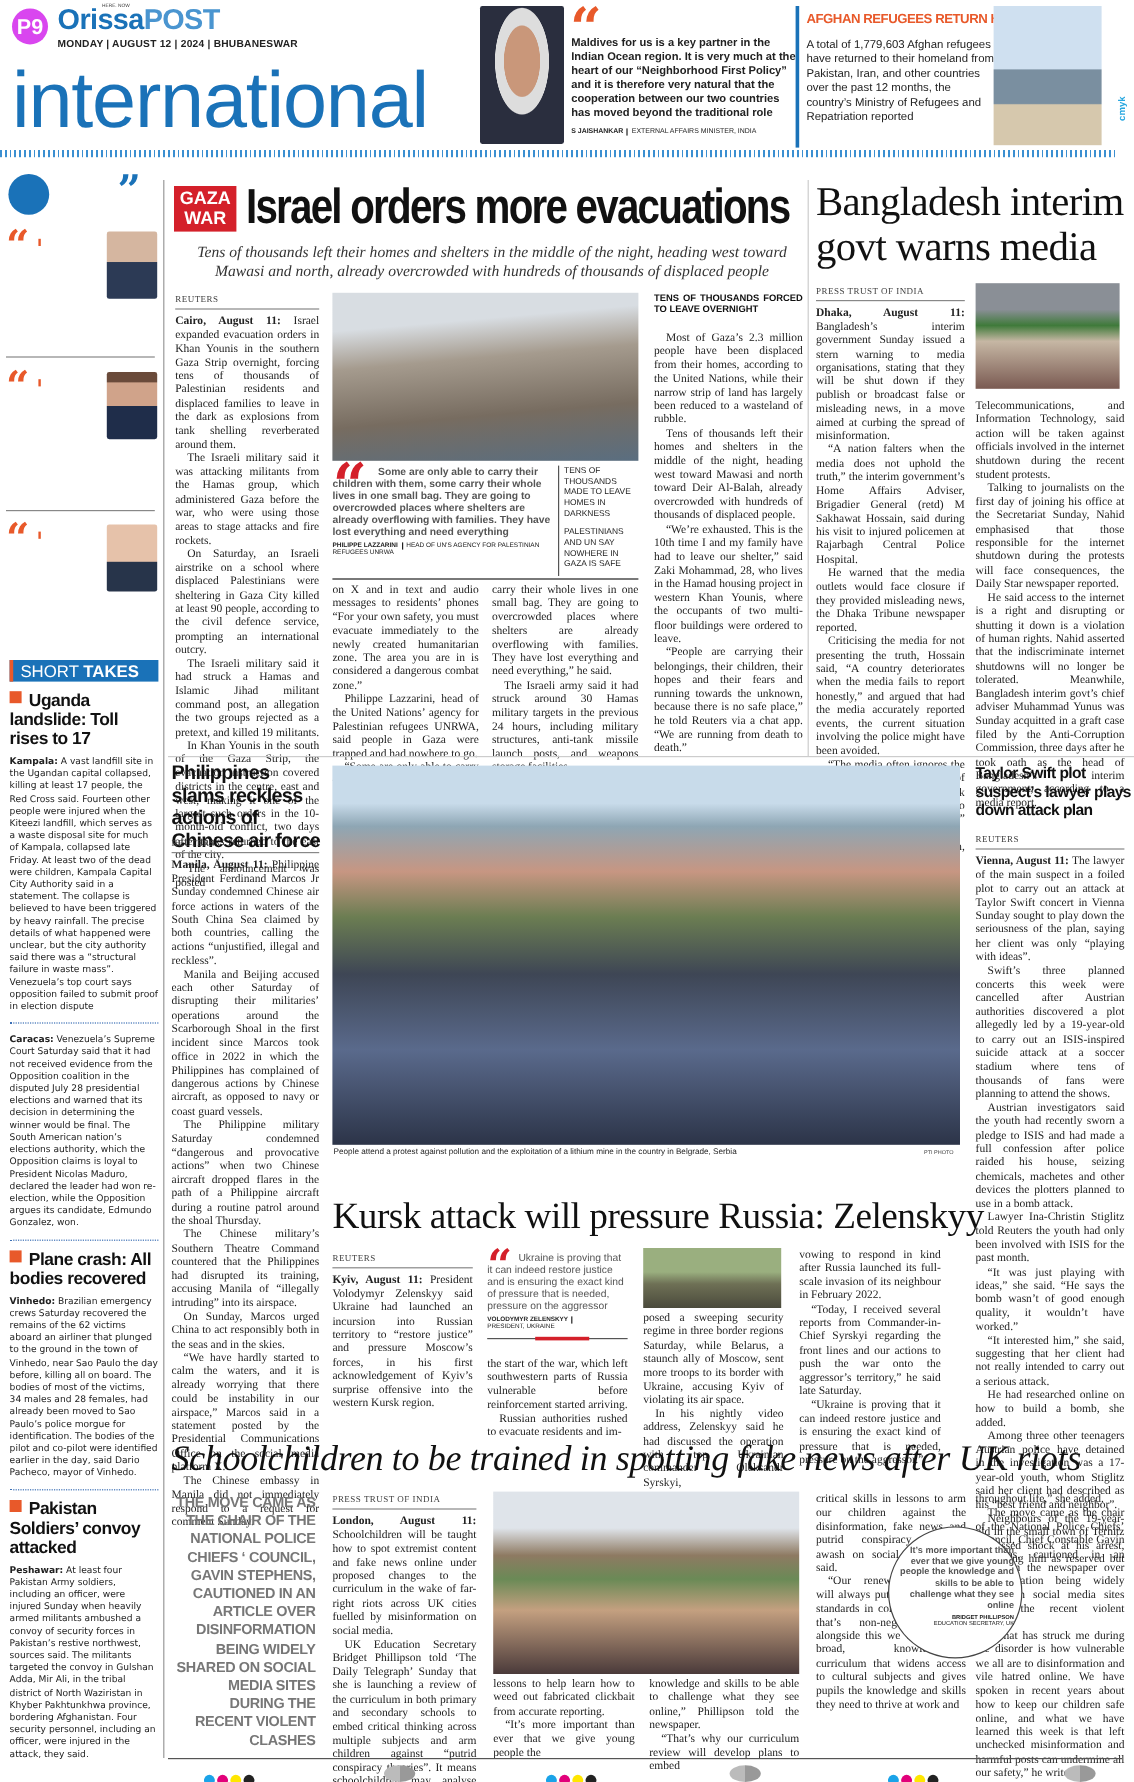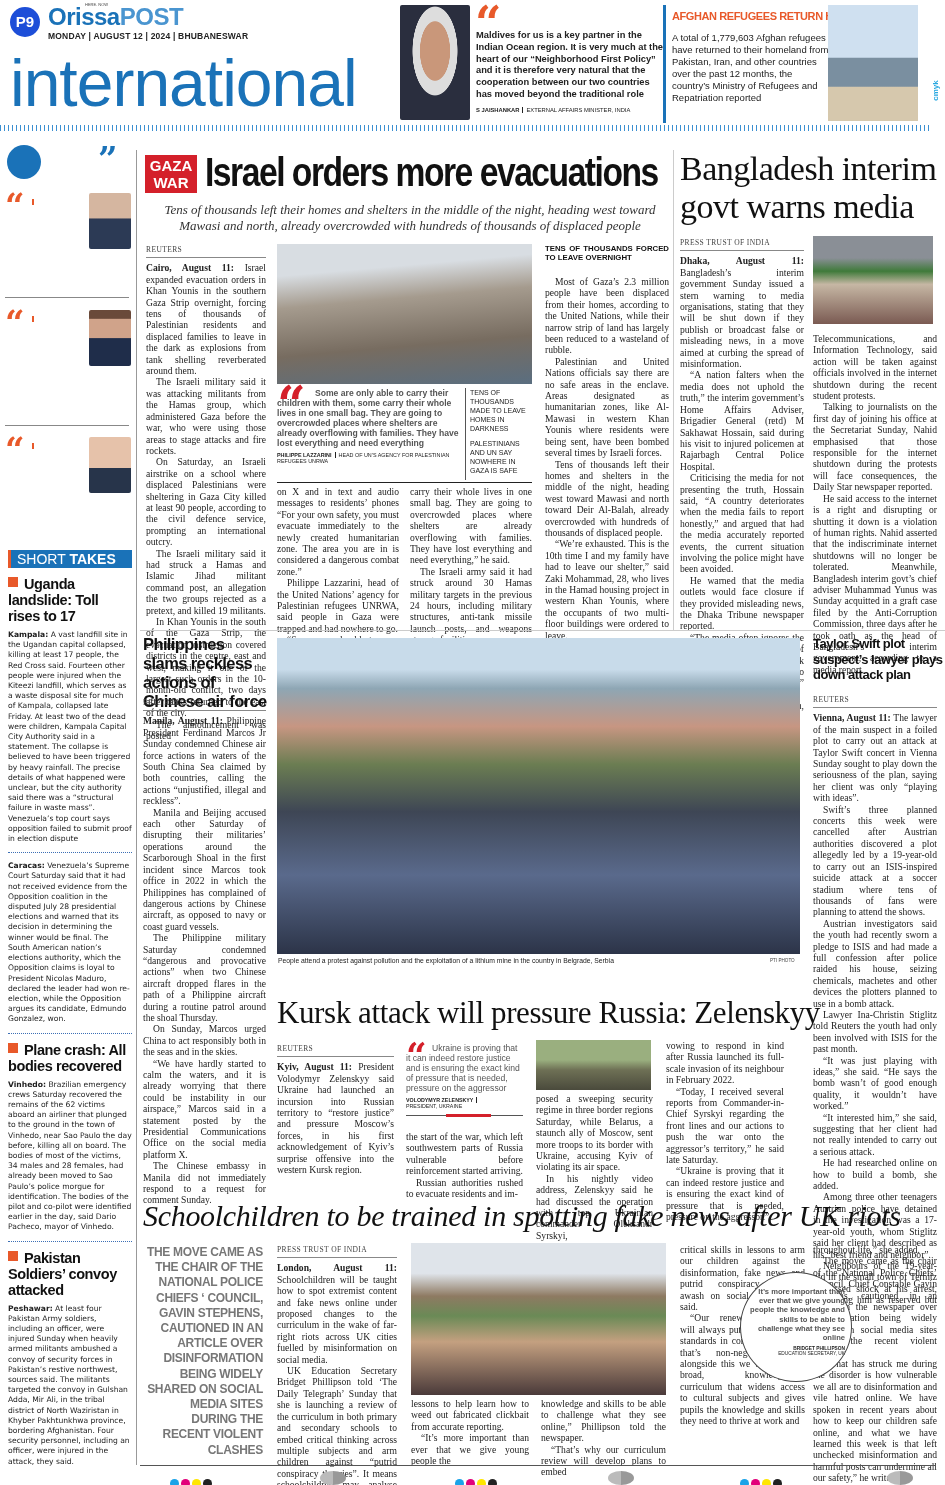--- a/index.html
+++ b/index.html
@@ -23,21 +23,21 @@
 .qby{font-family:"DejaVu Sans",sans-serif;font-size:5.6px;margin-top:6px;color:#222}
 .qby b{border-right:2px solid #e8592a;padding-right:3px;margin-right:3px}
 .avatar{float:right;width:42px;height:56px;margin-left:4px;border-radius:2px}
 .cmyk span{display:inline-block;width:9px;height:9px;border-radius:50%;margin-right:2px}
 .reg{display:inline-block;width:26px;height:14px;border-radius:50%;background:linear-gradient(90deg,#bbb 50%,#999 50%)}
 </style>
 </head>
 <body>
 
 <div class="abs" style="left:0;top:0;width:945px;height:125px">
-  <div class="abs sans" style="left:10px;top:7px;width:30px;height:30px;border-radius:50%;background:#1d4ed8;color:#fff;font-weight:bold;font-size:15px;line-height:30px;text-align:center">P9</div>
+  <div class="abs sans" style="left:10px;top:7px;width:30px;height:30px;border-radius:50%;background:#d946ef;color:#fff;font-weight:bold;font-size:18px;line-height:30px;text-align:center">P9</div>
   <div class="abs sans" style="left:48px;top:3px;font-size:24px;font-weight:bold;color:#1a72b8;letter-spacing:-.5px">
     <span>Orissa</span><span style="color:#4a95d0">POST</span>
   </div>
   <div class="abs sans" style="left:85px;top:2px;font-size:4px;color:#444">HERE. NOW</div>
   <div class="abs sans" style="left:48px;top:31px;font-size:8.5px;font-weight:bold;color:#222;letter-spacing:.2px">MONDAY | AUGUST 12 | 2024 | BHUBANESWAR</div>
   <div class="abs sans" style="left:10px;top:48px;font-size:66px;line-height:70px;color:#1a72b8;letter-spacing:-1px;font-weight:normal">international</div>
   <div class="abs dots" style="left:0;top:125px;width:930px"></div>
 
   <div class="abs" style="left:400px;top:5px;width:70px;height:115px;background:radial-gradient(ellipse at 50% 40%,#c9977a 0 30%,#ddd 31% 45%,#2a2e3e 46%);border-radius:2px"></div>
   <div class="abs" style="left:475px;top:0;color:#e8592a;font-size:46px;font-weight:bold;line-height:46px;font-family:'DejaVu Serif',serif">“</div>
@@ -143,52 +143,52 @@
   <p>Philippe Lazzarini, head of the United Nations’ agency for Palestinian refugees UNRWA, said people in Gaza were trapped and had nowhere to go.</p>
   <p>“Some are only able to carry their children with them, some</p>
 </div>
 <div class="abs body-txt" style="left:410px;top:486px;width:122px">
   <p class="first">carry their whole lives in one small bag. They are going to overcrowded places where shelters are already overflowing with families. They have lost everything and need everything,” he said.</p>
   <p>The Israeli army said it had struck around 30 Hamas military targets in the previous 24 hours, including military structures, anti-tank missile launch posts, and weapons storage facilities.</p>
 </div>
 <div class="abs body-txt" style="left:545px;top:244px;width:124px">
   <div class="sans" style="font-size:7.8px;line-height:9px;font-weight:bold;color:#111;margin-bottom:14px">TENS OF THOUSANDS FORCED TO LEAVE OVERNIGHT</div>
   <p>Most of Gaza’s 2.3 million people have been displaced from their homes, according to the United Nations, while their narrow strip of land has largely been reduced to a wasteland of rubble.</p>
-  <p>Palestinian and United Nations officials say there are no safe areas in the enclave. Areas designated as humanitarian zones, like Al-Mawasi in western Khan Younis where residents were being sent, have been bombed several times by Israeli forces.</p>
   <p>Tens of thousands left their homes and shelters in the middle of the night, heading west toward Mawasi and north toward Deir Al-Balah, already overcrowded with hundreds of thousands of displaced people.</p>
   <p>“We’re exhausted. This is the 10th time I and my family have had to leave our shelter,” said Zaki Mohammad, 28, who lives in the Hamad housing project in western Khan Younis, where the occupants of two multi-floor buildings were ordered to leave.</p>
   <p>“People are carrying their belongings, their children, their hopes and their fears and running towards the unknown, because there is no safe place,” he told Reuters via a chat app. “We are running from death to death.”</p>
 </div>
 <div class="abs" style="left:673px;top:150px;width:1px;height:480px;background:#ccc"></div>
 
 <div class="abs serif" style="left:680px;top:150px;width:262px;font-size:34px;line-height:38px;color:#111;letter-spacing:-.5px">Bangladesh interim govt warns media</div>
 <div class="abs body-txt" style="left:680px;top:237px;width:124px">
   <div class="agency">PRESS TRUST OF INDIA</div>
   <p class="first"><span class="dateline">Dhaka, August 11:</span><span> Bangladesh’s interim government Sunday issued a stern warning to media organisations, stating that they will be shut down if they publish or broadcast false or misleading news, in a move aimed at curbing the spread of misinformation.</span></p>
   <p>“A nation falters when the media does not uphold the truth,” the interim government’s Home Affairs Adviser, Brigadier General (retd) M Sakhawat Hossain, said during his visit to injured policemen at Rajarbagh Central Police Hospital.</p>
+  <p>He warned that the media outlets would face closure if they provided misleading news, the Dhaka Tribune newspaper reported.</p>
   <p>Criticising the media for not presenting the truth, Hossain said, “A country deteriorates when the media fails to report honestly,” and argued that had the media accurately reported events, the current situation involving the police might have been avoided.</p>
-  <p>He warned that the media outlets would face closure if they provided misleading news, the Dhaka Tribune newspaper reported.</p>
   <p>“The media often ignores the truth...There is a lack of substantive discussion on talk shows, and the media fails to provide accurate information,” he said.</p>
   <p>Meanwhile, Nahid Islam, adviser for Posts,</p>
 </div>
 <div class="abs photo" style="left:813px;top:236px;width:120px;height:88px;background:linear-gradient(180deg,#8a8f96 0 25%,#3f7a3a 40%,#c6b7a4 55%,#7a5a52)"></div>
 <div class="abs body-txt" style="left:813px;top:333px;width:124px">
   <p class="first">Telecommunications, and Information Technology, said action will be taken against officials involved in the internet shutdown during the recent student protests.</p>
   <p>Talking to journalists on the first day of joining his office at the Secretariat Sunday, Nahid emphasised that those responsible for the internet shutdown during the protests will face consequences, the Daily Star newspaper reported.</p>
   <p>He said access to the internet is a right and disrupting or shutting it down is a violation of human rights. Nahid asserted that the indiscriminate internet shutdowns will no longer be tolerated. Meanwhile, Bangladesh interim govt’s chief adviser Muhammad Yunus was Sunday acquitted in a graft case filed by the Anti-Corruption Commission, three days after he took oath as the head of Bangladesh’s interim government, according to a media report.</p>
 </div>
 
 <div class="abs" style="left:140px;top:630px;width:805px;border-top:1px solid #ccc"></div>
 
 <div class="abs sans" style="left:143px;top:635px;width:125px;font-size:16.5px;line-height:19px;font-weight:bold;color:#111;letter-spacing:-.6px">Philippines slams reckless actions of Chinese air force</div>
 <div class="abs body-txt" style="left:143px;top:697px;width:123px">
   <div class="agency">REUTERS</div>
   <p class="first"><span class="dateline">Manila, August 11:</span><span> Philippine President Ferdinand Marcos Jr Sunday condemned Chinese air force actions in waters of the South China Sea claimed by both countries, calling the actions “unjustified, illegal and reckless”.</span></p>
   <p>Manila and Beijing accused each other Saturday of disrupting their militaries’ operations around the Scarborough Shoal in the first incident since Marcos took office in 2022 in which the Philippines has complained of dangerous actions by Chinese aircraft, as opposed to navy or coast guard vessels.</p>
   <p>The Philippine military Saturday condemned “dangerous and provocative actions” when two Chinese aircraft dropped flares in the path of a Philippine aircraft during a routine patrol around the shoal Thursday.</p>
+  <p>The Chinese military’s Southern Theatre Command countered that the Philippines had disrupted its training, accusing Manila of “illegally intruding” into its airspace.</p>
   <p>On Sunday, Marcos urged China to act responsibly both in the seas and in the skies.</p>
   <p>“We have hardly started to calm the waters, and it is already worrying that there could be instability in our airspace,” Marcos said in a statement posted by the Presidential Communications Office on the social media platform X.</p>
   <p>The Chinese embassy in Manila did not immediately respond to a request for comment Sunday.</p>
 </div>
 
 <div class="abs photo" style="left:277px;top:638px;width:523px;height:316px;background:linear-gradient(180deg,#c8dbea 0 10%,#8ea6b4 16%,#c79682 28%,#6b7d52 40%,#3e4655 55%,#5a6a8c 75%,#2c3448)"></div>
 <div class="abs sans" style="left:278px;top:957px;font-size:6.8px;color:#222">People attend a protest against pollution and the exploitation of a lithium mine in the country in Belgrade, Serbia</div>
 <div class="abs sans" style="left:770px;top:958px;font-size:4.6px;color:#444">PTI PHOTO</div>
 
 <div class="abs sans" style="left:813px;top:636px;width:130px;font-size:13px;line-height:15.5px;font-weight:bold;color:#111;letter-spacing:-.5px">Taylor Swift plot suspect’s lawyer plays down attack plan</div>

